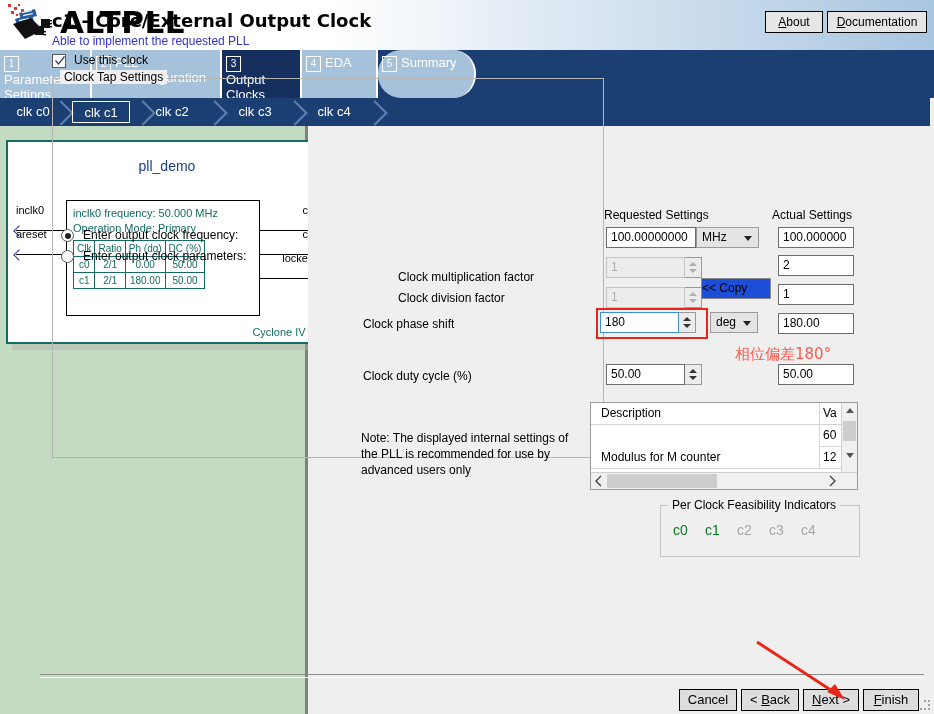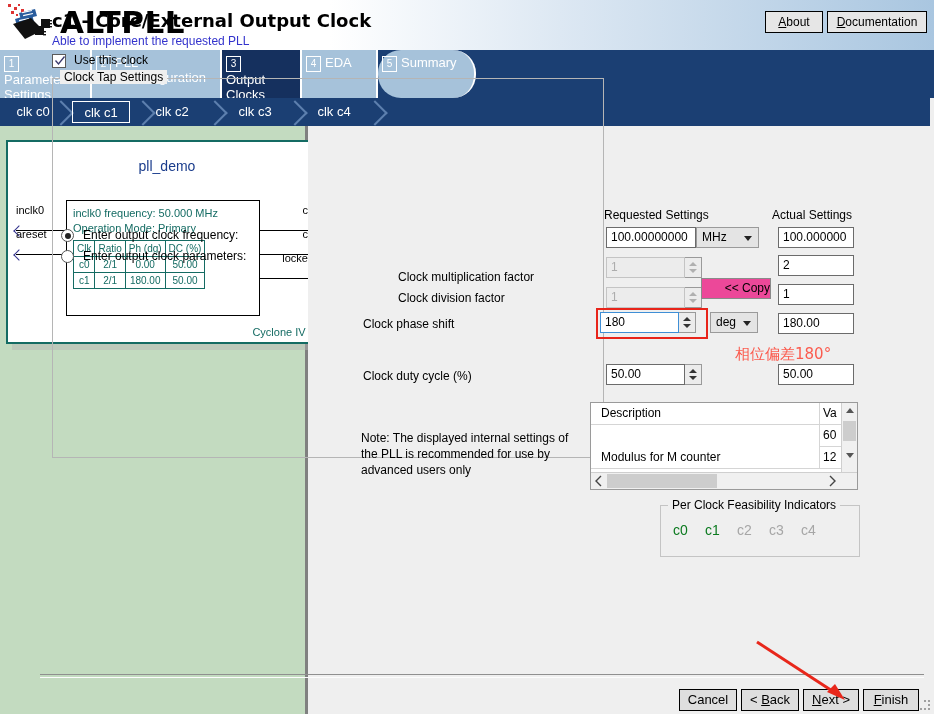--- a/index.html
+++ b/index.html
@@ -194,22 +194,22 @@
     position:absolute;height:21px;background:#e4e4e4;border:1px solid #9a9a9a;
     box-sizing:border-box;font-size:12px;line-height:19px;padding-left:5px;cursor:pointer;
   }
   .combo .arr{
     position:absolute;right:6px;top:8px;width:0;height:0;
     border-left:4px solid transparent;border-right:4px solid transparent;
     border-top:5px solid #222;
   }
 
   .btn{
-    background:#ec4899;border:1px solid #8a8a8a;box-sizing:border-box;
-    font-size:12px;text-align:right;cursor:pointer;color:#000;
+    background:#1d4ed8;border:1px solid #8a8a8a;box-sizing:border-box;
+    font-size:12px;text-align:left;cursor:pointer;color:#000;
   }
   #copy-btn{position:absolute;left:701px;top:278px;width:70px;height:21px;line-height:19px;}
 
   .redbox{
     position:absolute;left:596px;top:308px;width:112px;height:31px;
     border:2px solid #e8241a;box-sizing:border-box;pointer-events:none;
   }
   .cn-note{
     position:absolute;left:735px;top:345px;font-size:15px;color:#fb5b4e;
     font-family:"DejaVu Sans","Liberation Sans",sans-serif;white-space:nowrap;

